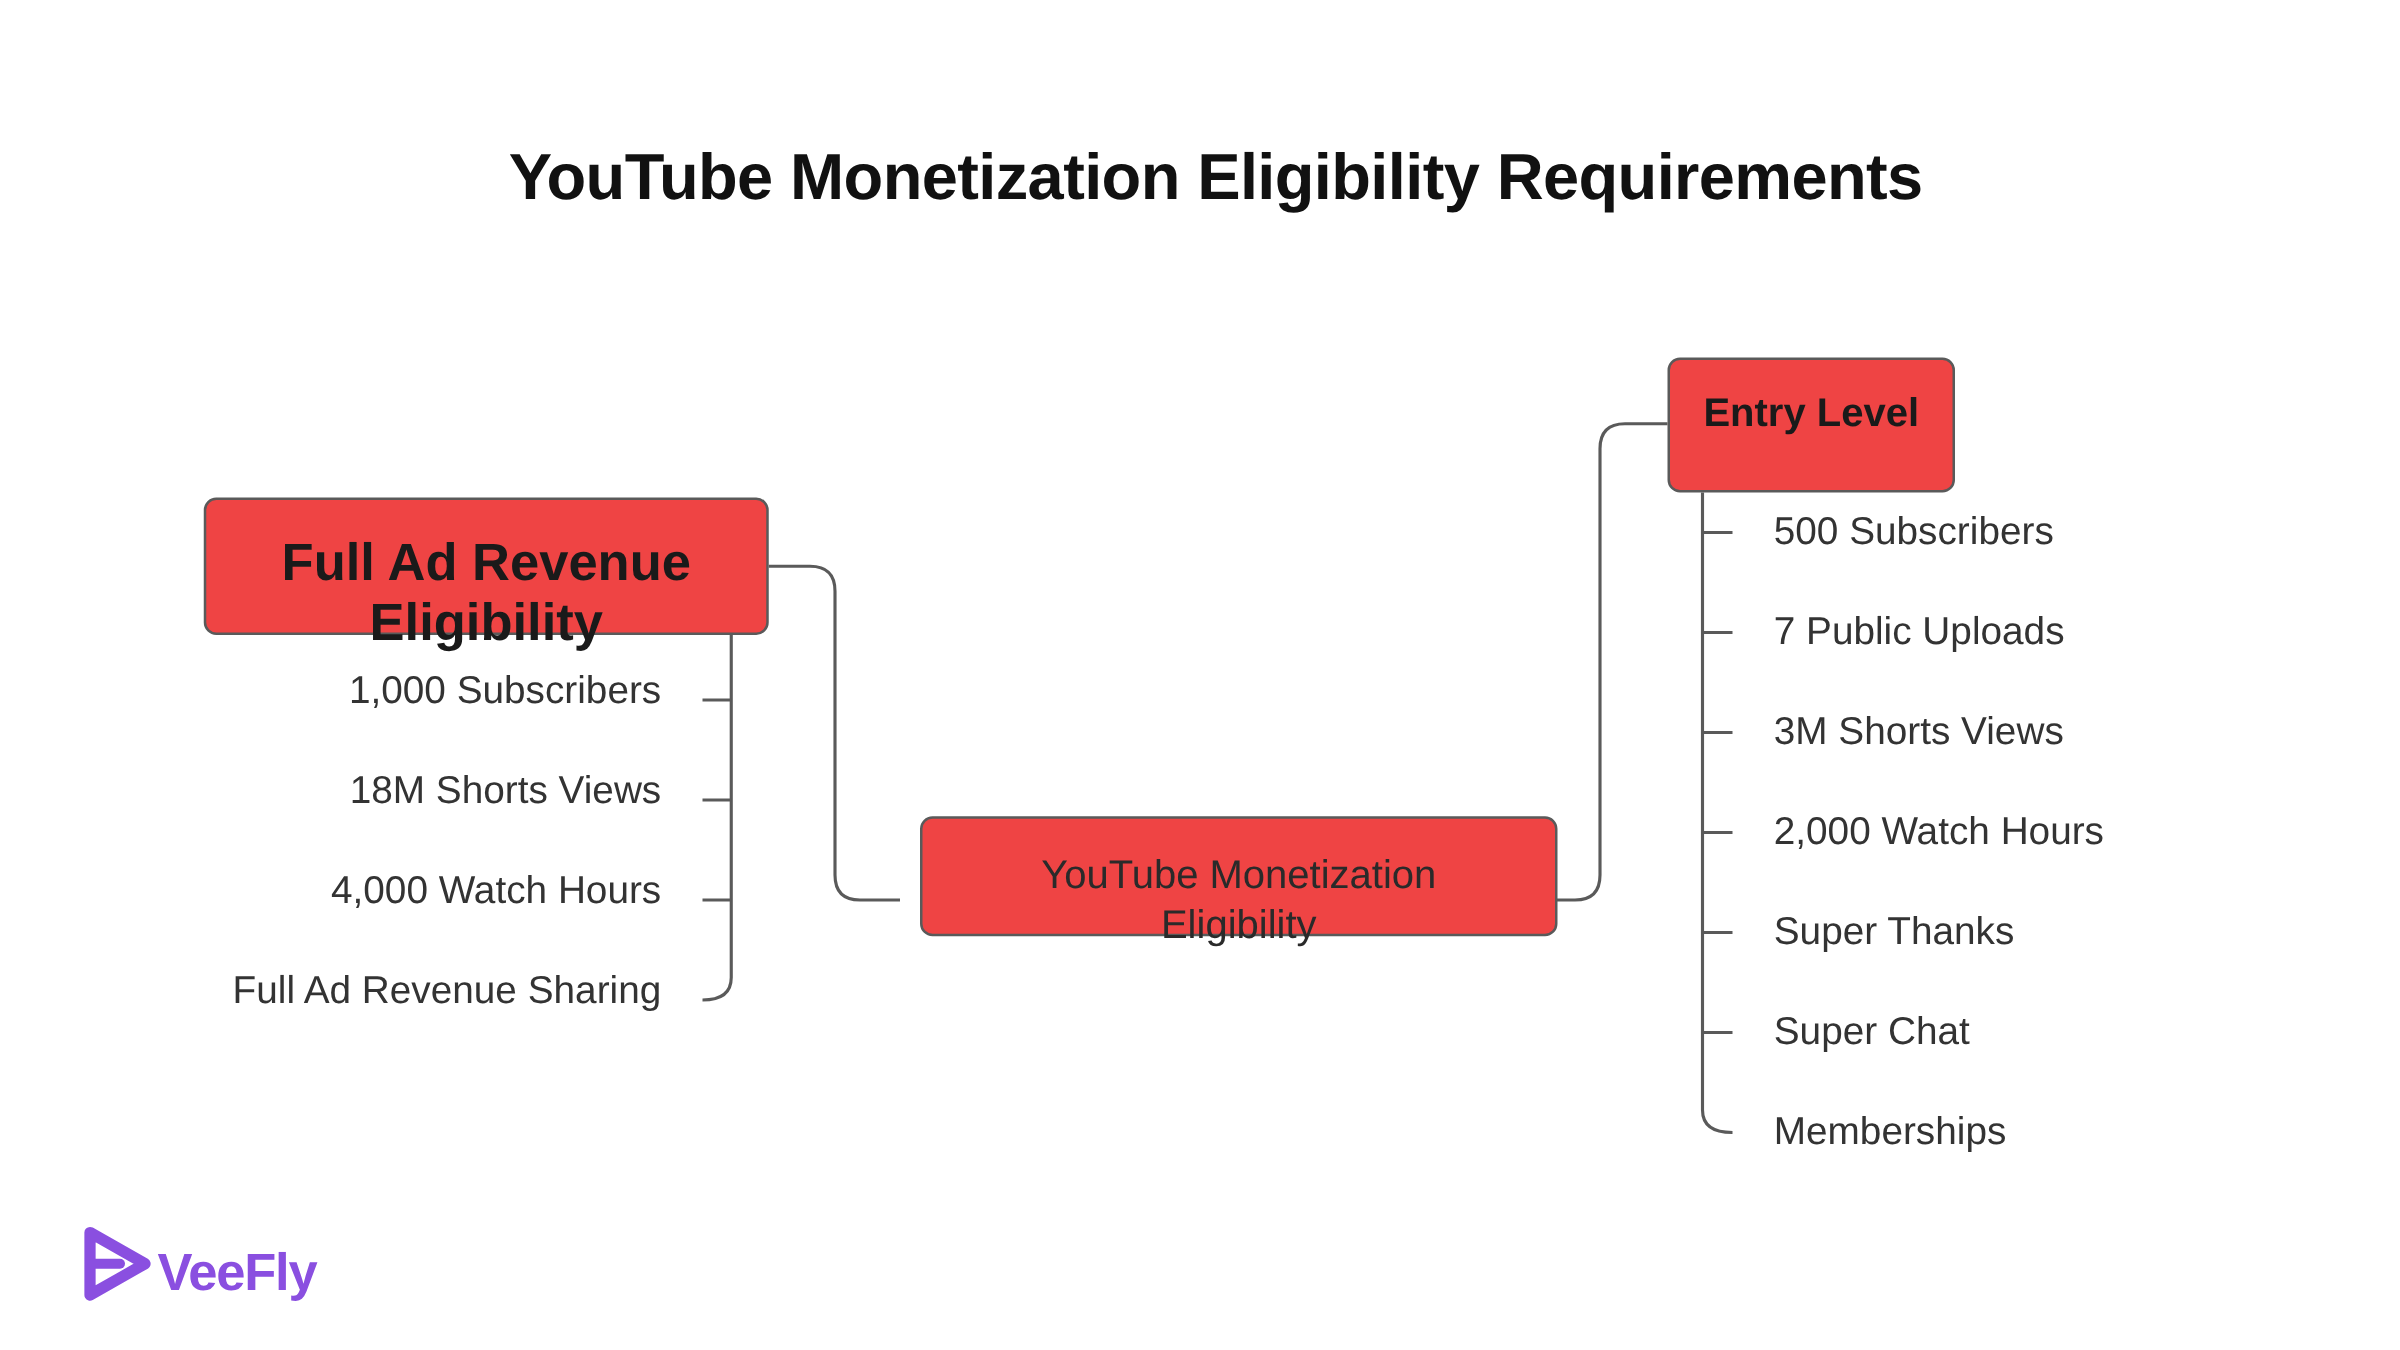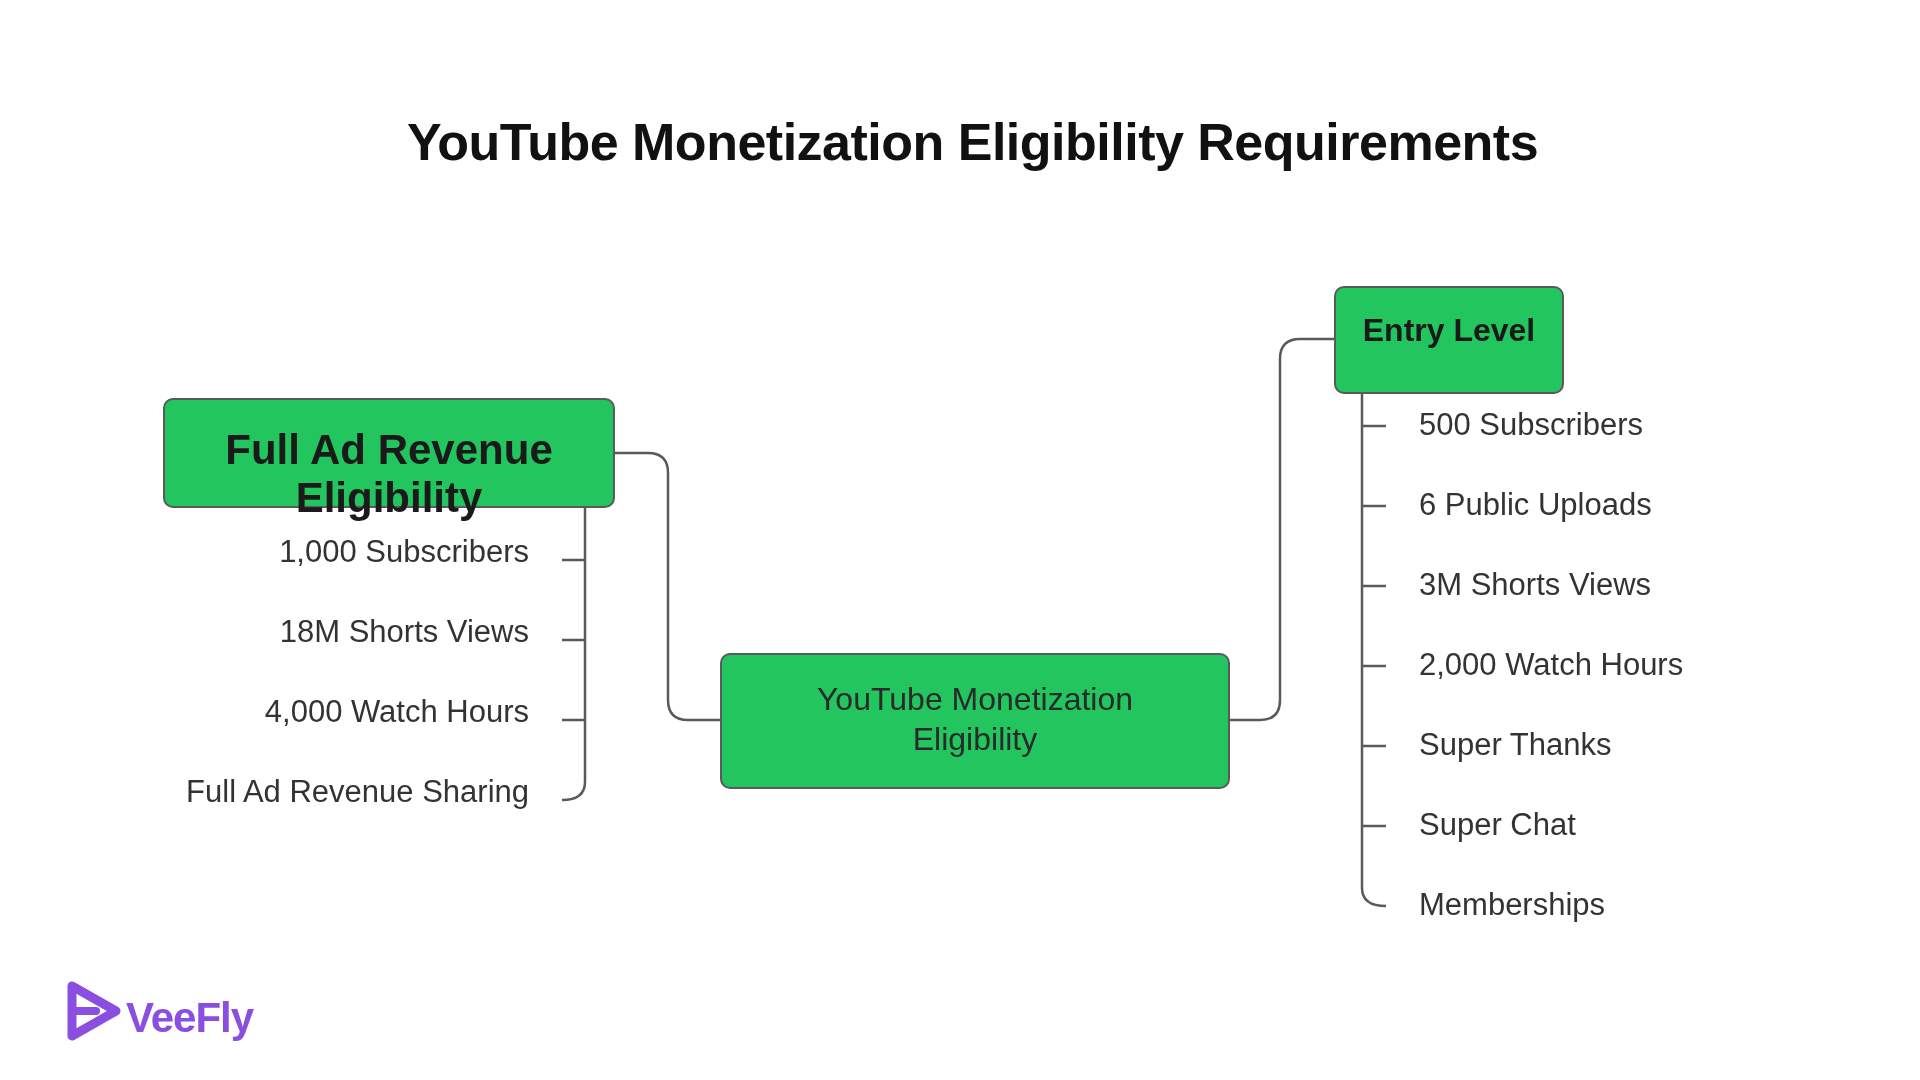--- a/index.html
+++ b/index.html
@@ -2,25 +2,25 @@
 <html><head>
 <meta charset="utf-8">
 <style>
   html, body { margin: 0; padding: 0; background: #ffffff; }
   body { width: 1920px; height: 1080px; position: relative; overflow: hidden;
          font-family: "Liberation Sans", "DejaVu Sans", sans-serif; color: #222; }
   .title { position: absolute; left: 0; width: 1945px; top: 112px; text-align: center;
            font-size: 52px; font-weight: bold; color: #111; letter-spacing: -0.5px; }
   svg.connectors { position: absolute; left: 0; top: 0; }
   .box { position: absolute; box-sizing: border-box; border: 2.5px solid #5a5a5a; border-radius: 10px;
-         background: #22c55e; }
+         background: #ef4444; }
   .box .label { position: absolute; left: 0; right: 0; text-align: center; }
   #box-left { left: 163px; top: 398px; width: 452px; height: 110px; }
   #box-left .label { top: 26px; font-size: 42px; font-weight: bold; color: #1a1a1a; }
-  #box-center { left: 720px; top: 653px; width: 510px; height: 136px; }
+  #box-center { left: 736px; top: 653px; width: 510px; height: 96px; }
   #box-center .label { top: 24px; font-size: 32px; line-height: 40px; color: #2a2a2a; padding: 0 60px; }
   #box-right { left: 1334px; top: 286px; width: 230px; height: 108px; }
   #box-right .label { top: 24px; font-size: 32px; font-weight: bold; color: #1a1a1a; }
   .item { position: absolute; font-size: 31px; color: #333; white-space: nowrap; line-height: 36px; }
   .item.left { right: calc(1920px - 529px); text-align: left; }
   .item.right { left: 1419px; text-align: center; }
   .logo { position: absolute; left: 66px; top: 980px; display: flex; align-items: flex-end; }
   .logo-text { font-size: 42px; font-weight: bold; color: #8a4fe0; margin-left: 4px; letter-spacing: -1px; }
 </style>
 </head>
@@ -54,21 +54,21 @@
 <div class="box" id="box-right">
   <div class="label">Entry Level</div>
 </div>
 
 <div class="item left" style="top:534px">1,000 Subscribers</div>
 <div class="item left" style="top:614px">18M Shorts Views</div>
 <div class="item left" style="top:694px">4,000 Watch Hours</div>
 <div class="item left" style="top:774px">Full Ad Revenue Sharing</div>
 
 <div class="item right" style="top:407px">500 Subscribers</div>
-<div class="item right" style="top:487px">6 Public Uploads</div>
+<div class="item right" style="top:487px">7 Public Uploads</div>
 <div class="item right" style="top:567px">3M Shorts Views</div>
 <div class="item right" style="top:647px">2,000 Watch Hours</div>
 <div class="item right" style="top:727px">Super Thanks</div>
 <div class="item right" style="top:807px">Super Chat</div>
 <div class="item right" style="top:887px">Memberships</div>
 
 <div class="logo">
   <svg width="56" height="62" viewBox="0 0 56 62">
     <path d="M6 6 L50 31 L6 56 Z" fill="none" stroke="#8a4fe0" stroke-width="9" stroke-linejoin="round"></path>
     <path d="M8 31 L30 31" stroke="#8a4fe0" stroke-width="8" stroke-linecap="round"></path>

